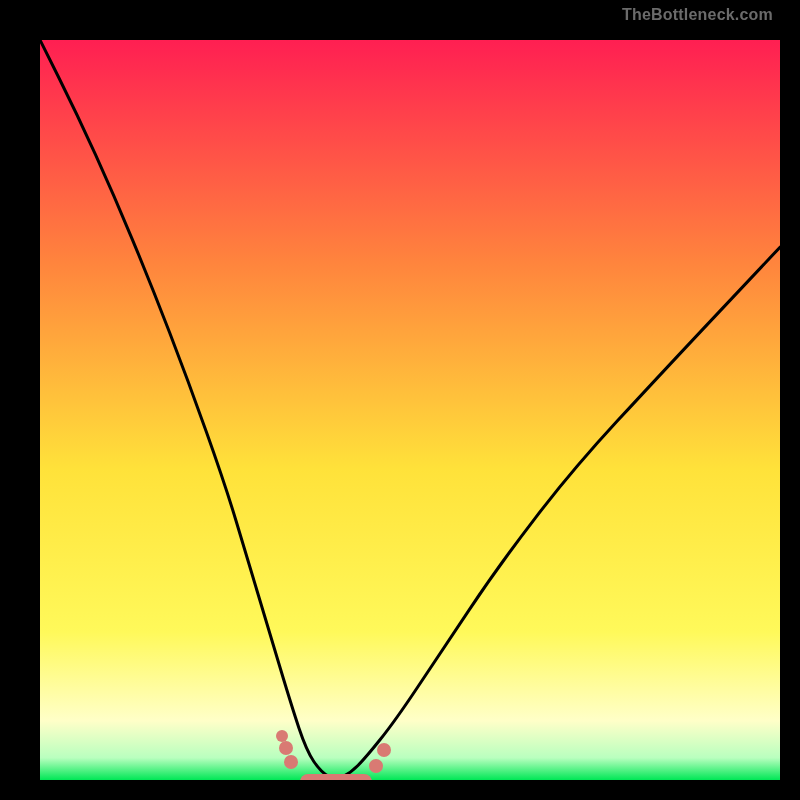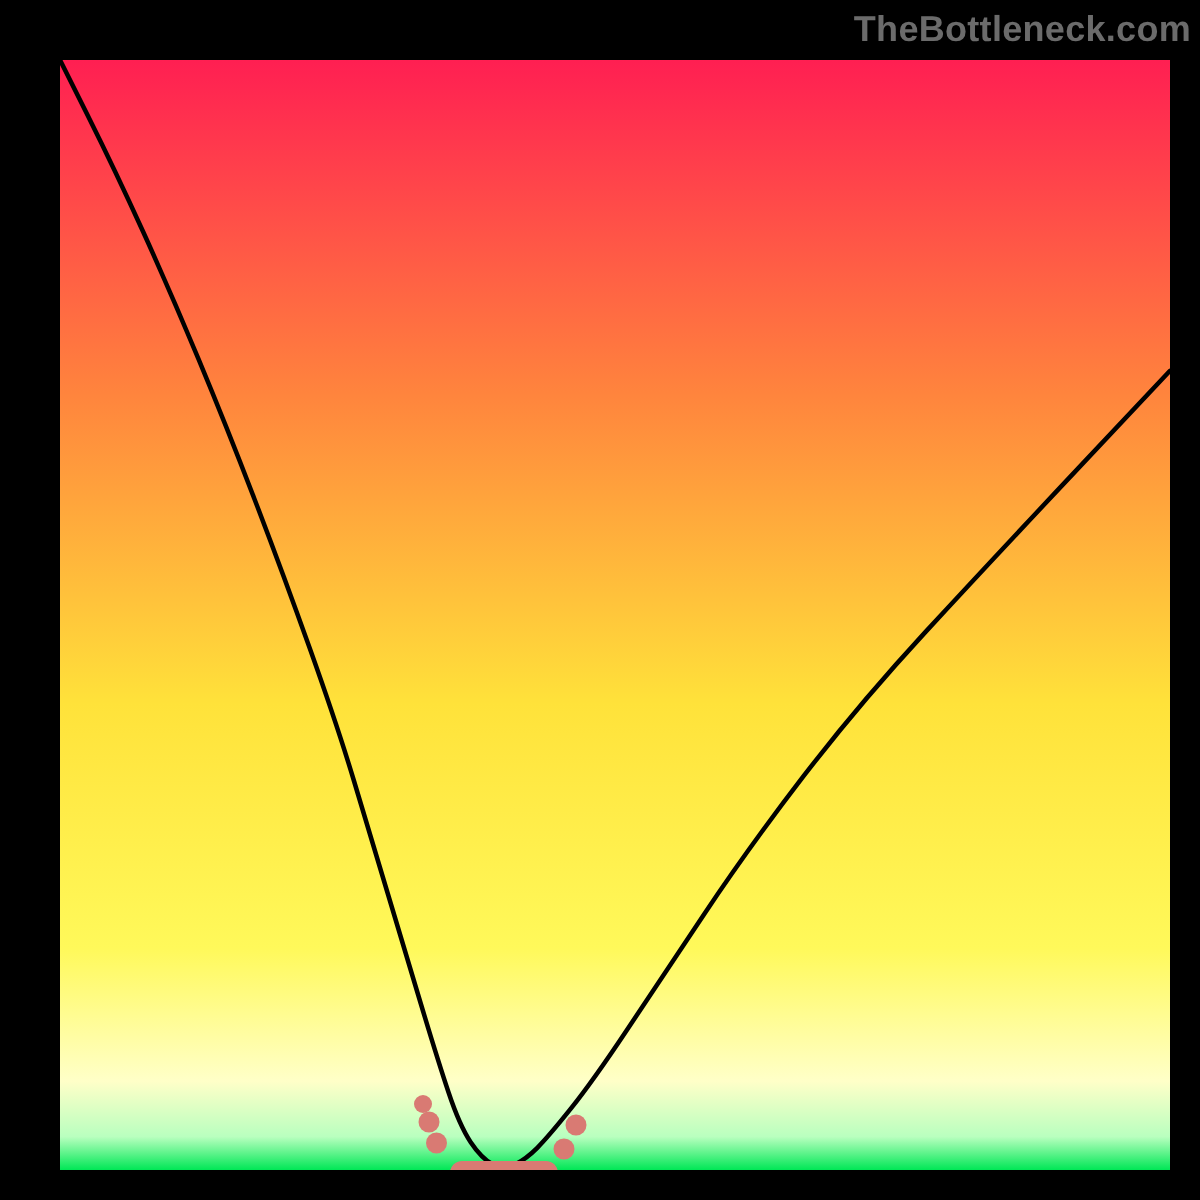--- a/index.html
+++ b/index.html
@@ -22,23 +22,23 @@
     position: absolute;
     left: 40px;
     top: 40px;
     width: 740px;
     height: 740px;
     overflow: hidden;
   }
   .watermark {
     position: absolute;
     top: 6px;
-    right: 6px;
+    right: 27px;
     font-family: Arial, Helvetica, sans-serif;
-    font-size: 24px;
+    font-size: 16px;
     font-weight: 600;
     color: #6b6b6b;
     letter-spacing: 0.2px;
   }
   svg { display: block; }
 </style>
 </head>
 <body>
 
 <div class="frame">

